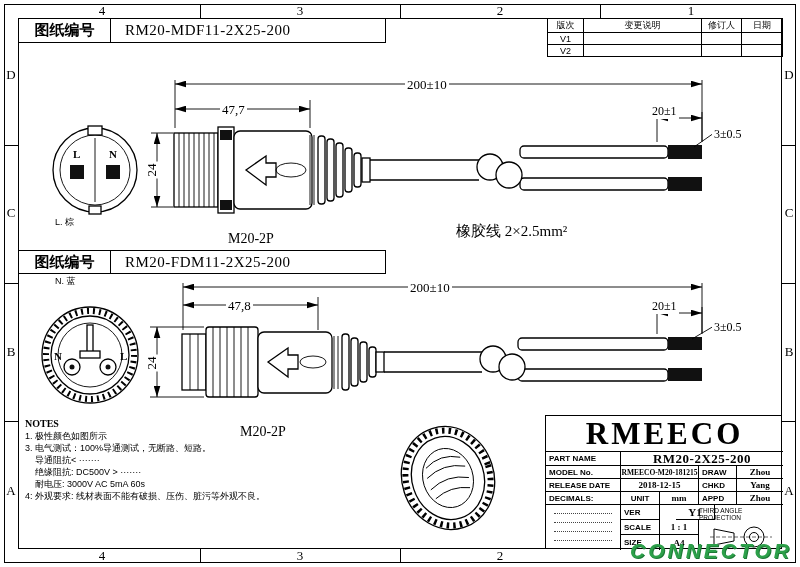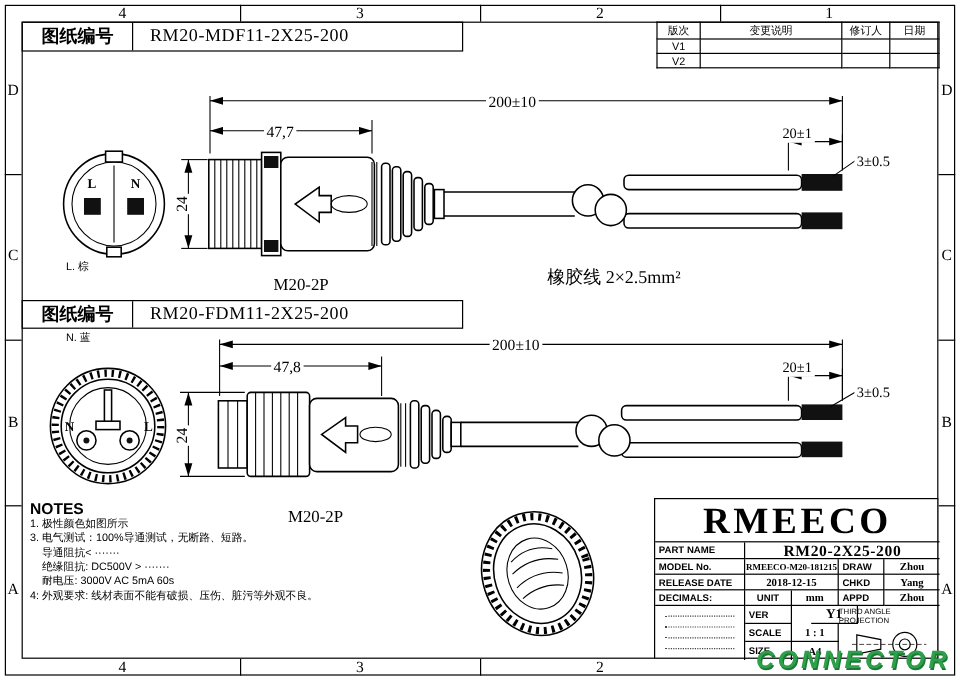--- a/index.html
+++ b/index.html
@@ -21,21 +21,21 @@
   .tbox .lab { width:92px; border-right:1px solid #000; display:flex; align-items:center;
                justify-content:center; font:bold 15px "Liberation Sans",sans-serif; }
   .tbox .val { flex:1; display:flex; align-items:center; padding-left:14px;
                font:15px "Liberation Serif",serif; letter-spacing:.5px; }
   
   table.rev { position:absolute; border-collapse:collapse; table-layout:fixed; }
   .rev td { border:1px solid #000; font:9px "Liberation Sans",sans-serif; height:12px;
             padding:0 1px; text-align:center; overflow:hidden; }
   
   .notes { position:absolute; font:9px "Liberation Sans",sans-serif; line-height:12px; }
-  .notes .nt { font-weight:bold; font-size:13px; }
+  .notes .nt { font-weight:bold; font-size:10px;font-family:Liberation Serif, serif; }
   .notes .indent { margin-left:10px; }
   
   .titleblock { position:absolute; border:1px solid #000; background:#fff; }
   .tb-cell { position:absolute; border-right:1px solid #000; border-bottom:1px solid #000;
              display:flex; align-items:center; overflow:hidden; }
   .tb-lab { font:bold 8px "Liberation Sans",sans-serif; padding-left:3px; }
   .tb-val { font:bold 9px "Liberation Serif",serif; justify-content:center; }
   .tb-logo { font:bold 31px "Liberation Serif",serif; letter-spacing:3px;
              justify-content:center; }
   .tb-part { font:bold 13px "Liberation Serif",serif; justify-content:center; letter-spacing:.5px; }

